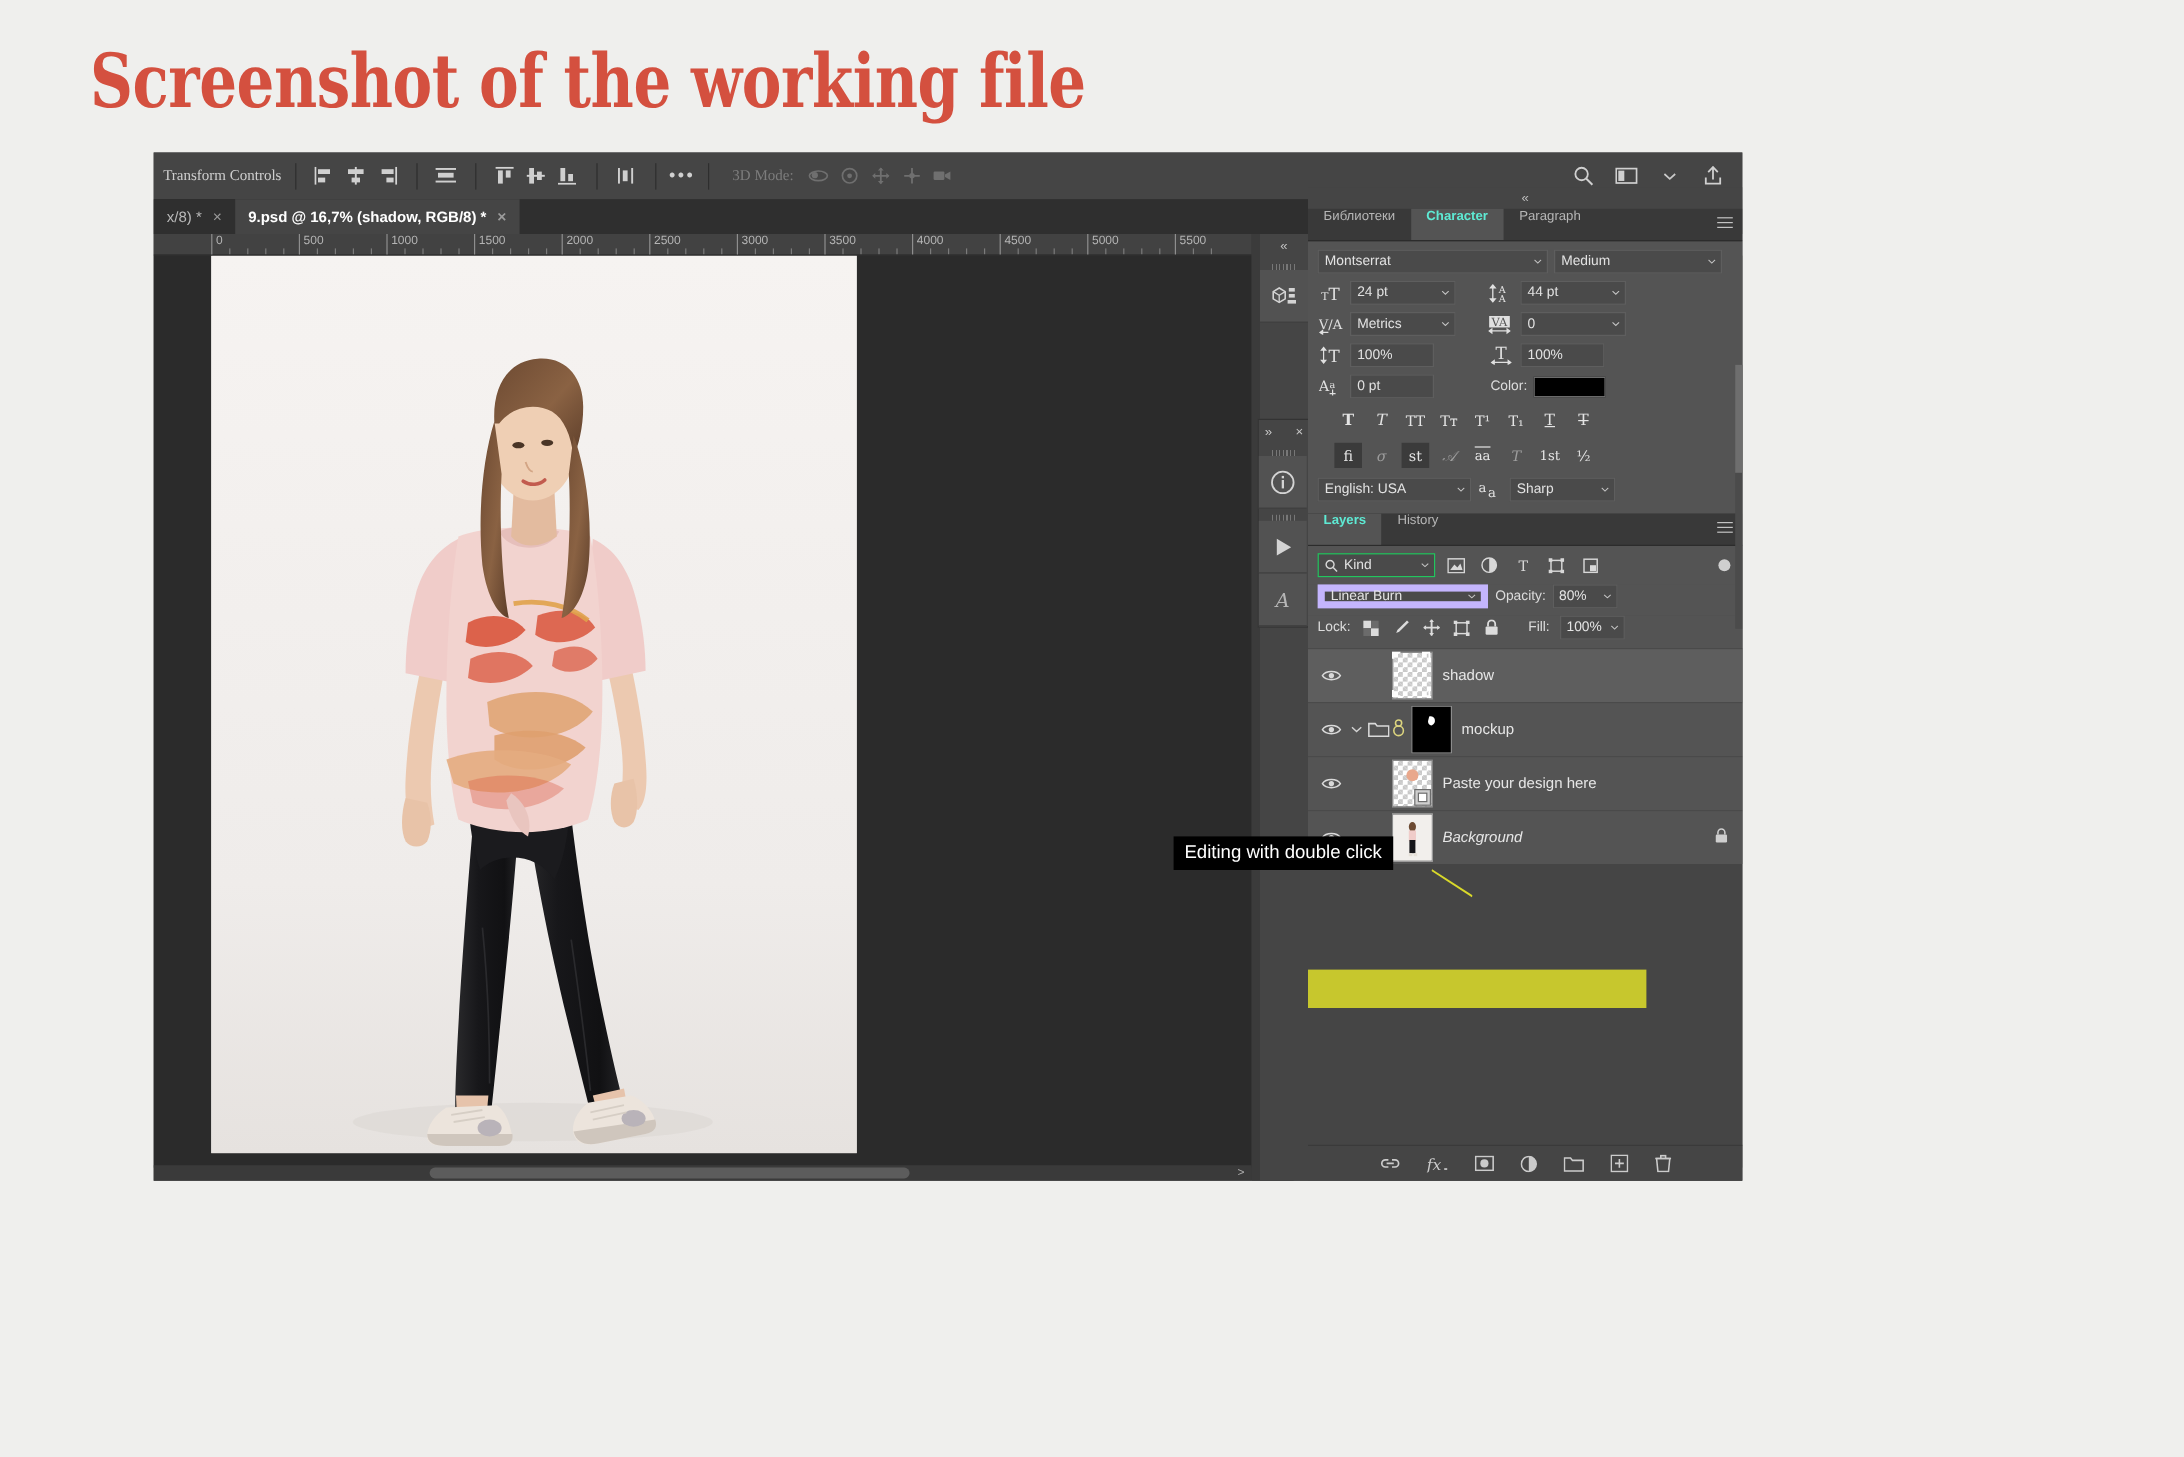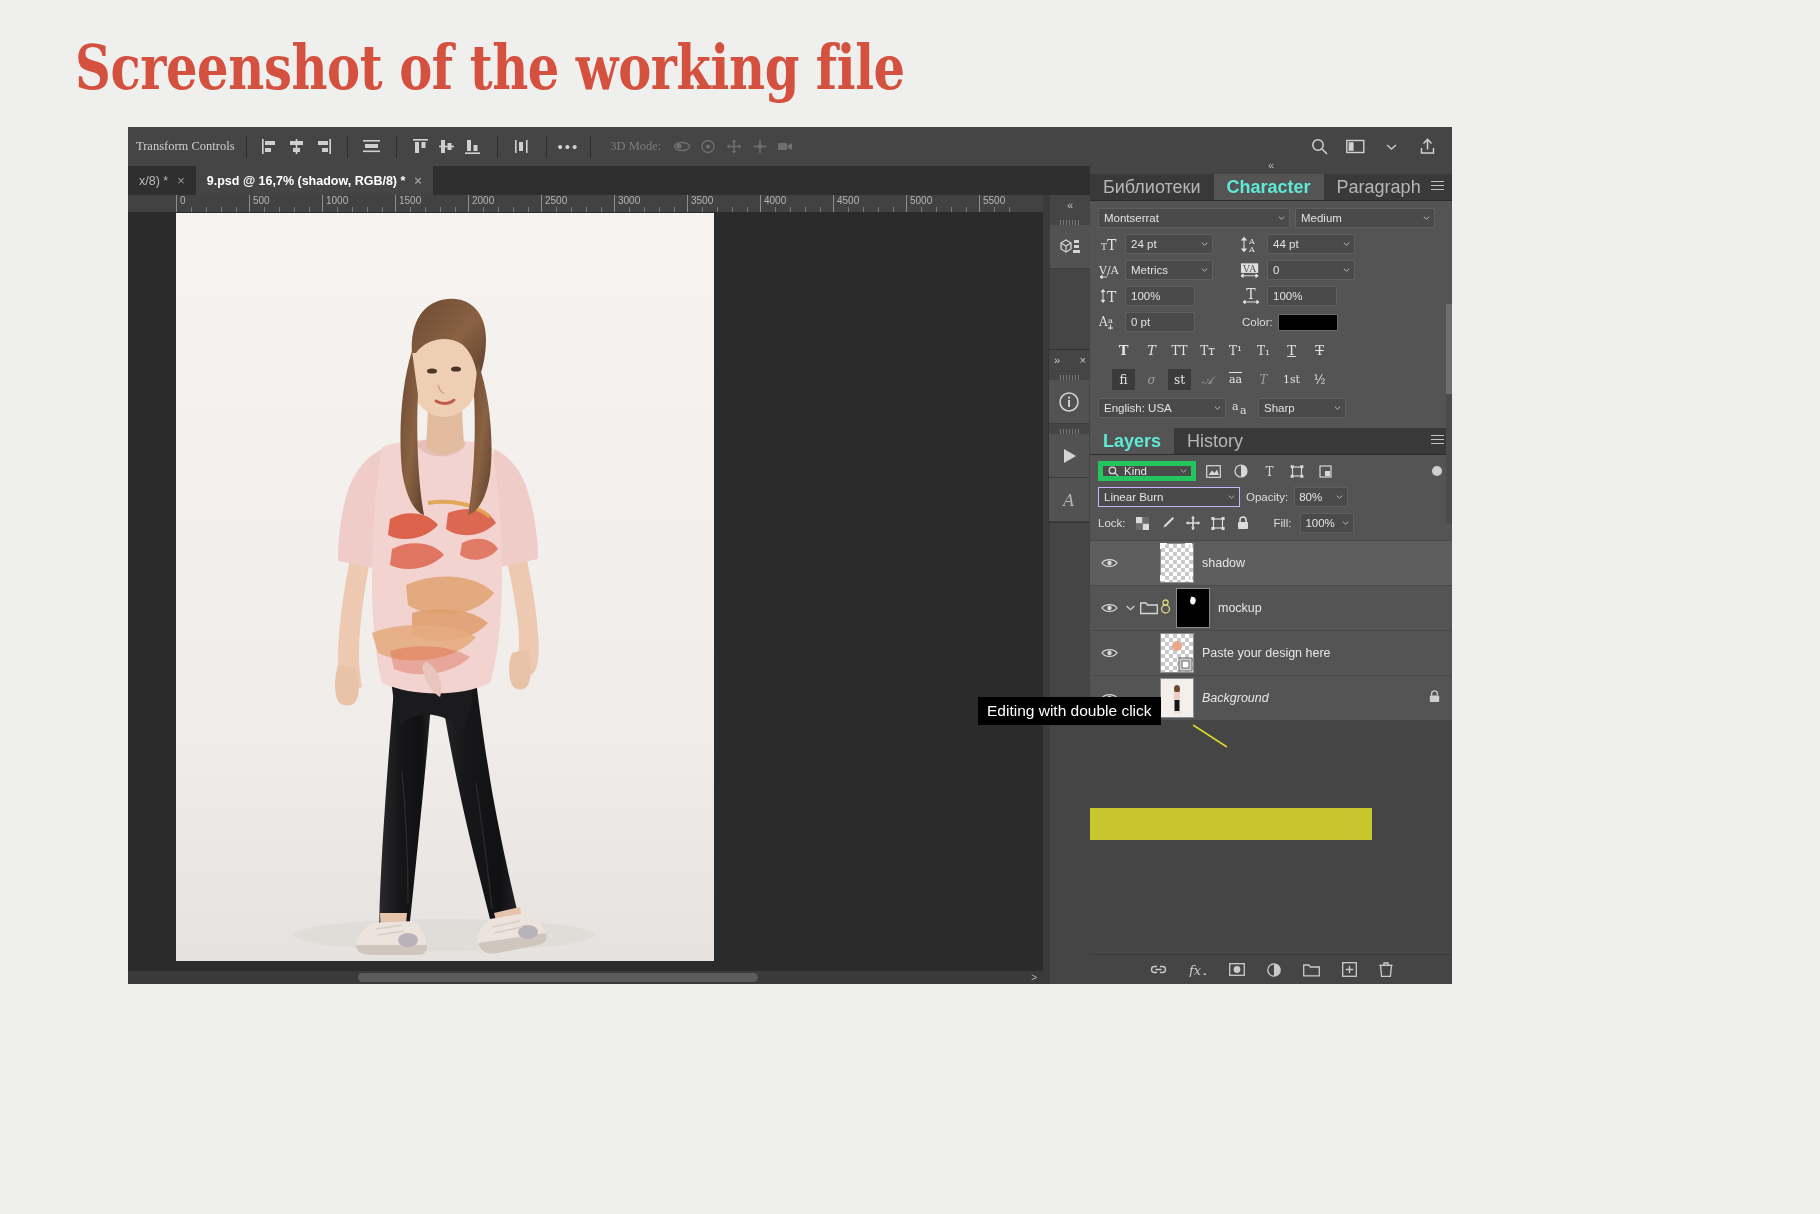--- a/index.html
+++ b/index.html
@@ -162,22 +162,22 @@
   }
   .dock-collapse { height: 18px; text-align: center; color:#bdbdbd; font-size: 11px; line-height: 18px; cursor: pointer; }
 
   .panel-tabs {
     display: flex; align-items: stretch;
     height: 27px; background: #393939;
     border-bottom: 1px solid #2c2c2c;
     position: relative;
   }
   .p-tab {
-    padding: 0 13px; display: flex; align-items: center;
-    font-size: 18px; color: #b6b6b6; cursor: pointer; white-space: nowrap;
+    padding: 0 13px; display: flex; align-items: flex-start;
+    font-size: 11px; color: #b6b6b6; cursor: pointer; white-space: nowrap;
   }
   .p-tab.active { background: #545454; color: #5eead4; font-weight: bold; }
   .panel-menu { position: absolute; right: 8px; top: 7px; cursor: pointer; }
   .burger span { display:block; width: 13px; height:1px; background:#c3c3c3; margin-bottom: 3px; }
 
   
   .char-panel { background: #545454; padding: 7px 8px 8px 8px; }
   .c-row { display: flex; align-items: center; gap: 5px; margin-bottom: 6px; }
   .c-field {
     background: #4a4a4a; border: 1px solid #5e5e5e;
@@ -205,35 +205,35 @@
   .style-btn.on { background: #3b3b3b; }
 
   
   .layers-tabs { background: #393939; }
   .layers-body { background: #545454; }
   .filter-row {
     display: flex; align-items: center; gap: 6px;
     padding: 6px 8px; background: #545454;
   }
   .filter-kind {
-    background: #4a4a4a; border: 5px solid #22c55e; height: 20px;
+    background: #4a4a4a; border: 1px solid #22c55e; height: 20px;
     width: 98px; display:flex; align-items:center; gap: 5px;
     padding: 0 5px; font-size: 11.5px; color: #e2e2e2; position: relative;
   }
   .f-icon { width: 22px; height: 19px; display:flex; align-items:center;
     justify-content:center; color:#d8d8d8; cursor:pointer; }
   .toggle-dot { width: 10px; height: 10px; border-radius: 50%;
     background: #cfcfcf; margin-left: auto; margin-right: 2px; }
 
   .blend-row {
     display: flex; align-items: center; gap: 6px;
     padding: 0 8px 6px; background: #545454;
   }
   .blend-sel {
-    background: #4a4a4a; border: 1px solid #c4b5fd; height: 20px;
+    background: #4a4a4a; border: 6px solid #c4b5fd; height: 20px;
     width: 142px; display:flex; align-items:center; padding: 0 5px;
     font-size: 11.5px; color: #e4e4e4; position: relative;
   }
   .small-num {
     background: #4a4a4a; border: 1px solid #5e5e5e; height: 20px;
     width: 54px; display:flex; align-items:center; padding: 0 4px;
     font-size: 11.5px; color: #e4e4e4; position: relative;
   }
   .lock-row {
     display: flex; align-items: center; gap: 9px;

